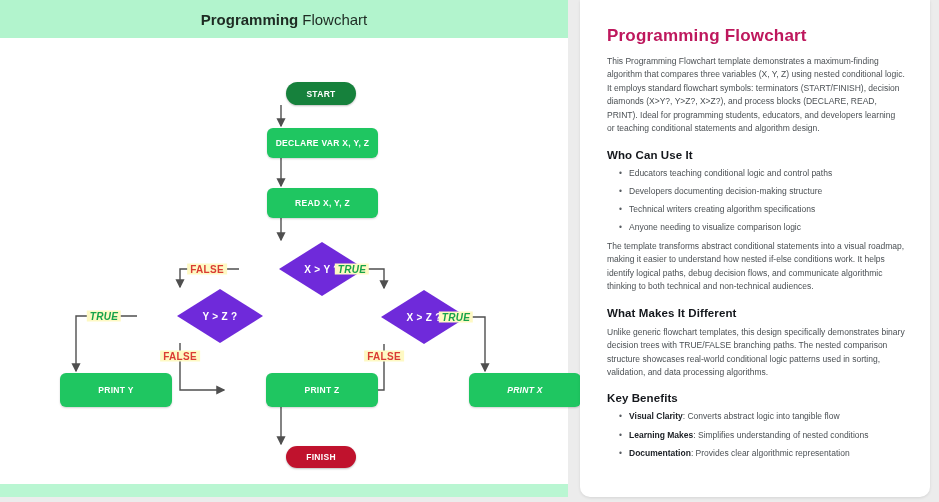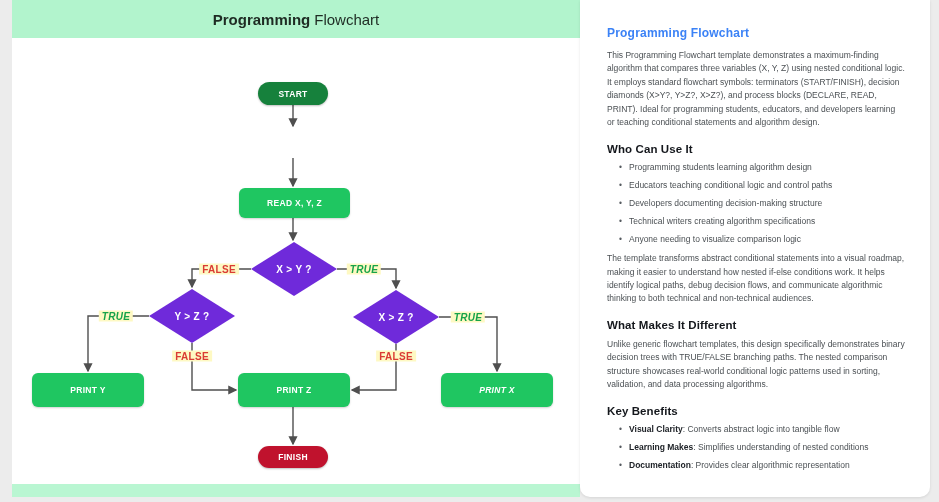--- a/index.html
+++ b/index.html
@@ -1,34 +1,34 @@
 <!DOCTYPE html>
 <html><head>
 <meta charset="utf-8">
 <style>
   html,body{margin:0;padding:0;}
   body{
     width:939px;height:502px;position:relative;overflow:hidden;
     background:#ececec;font-family:"Liberation Sans",sans-serif;
   }
   
-  .left-panel{position:absolute;left:12px;top:0;width:568px;height:458px;}
+  .left-panel{position:absolute;left:0;top:0;width:568px;height:458px;}
   .lp-header{
     height:38px;background:#b2f4cd;display:flex;align-items:center;justify-content:center;
     font-size:15px;color:#1e2b23;gap:4px;
   }
   .lp-header .t-bold{font-weight:bold;}
   .lp-canvas{position:absolute;left:0;top:38px;width:568px;height:446px;background:#ffffff;}
   .lp-footer{position:absolute;left:0;top:484px;width:568px;height:13px;background:#b9f6d2;}
   .edges{position:absolute;left:0;top:0;width:568px;height:446px;}
 
   
   .node{
     position:absolute;display:flex;align-items:center;justify-content:center;
-    color:#fff;font-weight:bold;font-size:8.5px;letter-spacing:.3px;text-align:center;
+    color:#fff;font-weight:bold;font-size:8.5px;letter-spacing:.3px;text-align:center;margin-left:40px;
   }
   .terminator-start{left:246px;top:44px;width:70px;height:23px;border-radius:12px;background:#16813c;box-shadow:0 1px 2px rgba(0,0,0,.25);}
   .process{background:#1fc661;border-radius:6px;box-shadow:0 1px 2px rgba(0,0,0,.18);}
   .n-declare{left:227px;top:90px;width:111px;height:30px;}
   .n-read{left:227px;top:150px;width:111px;height:30px;}
   .decision{
     background:#6f2ada;width:86px;height:54px;font-size:10px;
     clip-path:polygon(50% 0,100% 50%,50% 100%,0 50%);
   }
   .n-cond1{left:239px;top:204px;}
@@ -52,21 +52,21 @@
   .p-c3-true{left:456px;top:279px;}
   .p-c3-false{left:384px;top:318px;}
 
   
   .right-card{
     position:absolute;left:580px;top:0;width:350px;height:497px;background:#ffffff;
     border-radius:0 0 10px 10px;box-shadow:0 1px 3px rgba(0,0,0,.10);
     box-sizing:border-box;padding:26px 25px 0 27px;overflow:hidden;
   }
   .right-card h1{
-    margin:0 0 9px;font-size:12px;color:#3b82f6;letter-spacing:.2px;font-weight:bold;
+    margin:0 0 9px;font-size:17px;color:#be185d;letter-spacing:.2px;font-weight:bold;
   }
   .right-card p{
     margin:0 0 8px;font-size:8.5px;line-height:1.58;color:#4b5054;
   }
   .right-card h2{
     margin:13px 0 7px;font-size:11.5px;color:#14171c;font-weight:bold;letter-spacing:.1px;
   }
   .right-card ul{list-style:none;margin:0 0 4px;padding:0 0 0 12px;}
   .right-card li{
     position:relative;padding-left:10px;margin:0 0 7.5px;
@@ -101,20 +101,21 @@
         <path d="M325 231 H 384 V 250" marker-end="url(#arrow)"></path>
         <path d="M137 278 H 76 V 333" marker-end="url(#arrow)"></path>
         <path d="M180 305 V 352 H 224" marker-end="url(#arrow)"></path>
         <path d="M384 306 V 352 H 340" marker-end="url(#arrow)"></path>
         <path d="M427 279 H 485 V 333" marker-end="url(#arrow)"></path>
         <path d="M281 369 V 406" marker-end="url(#arrow)"></path>
       </g>
     </svg>
 
     <div class="node terminator-start">START</div>
+    <div class="node process n-declare">DECLARE VAR X, Y, Z</div>
     <div class="node process n-read">READ X, Y, Z</div>
     <div class="node decision n-cond1">X &gt; Y ?</div>
     <div class="node decision n-cond2">Y &gt; Z ?</div>
     <div class="node decision n-cond3">X &gt; Z ?</div>
     <div class="node process n-printy">PRINT Y</div>
     <div class="node process n-printz">PRINT Z</div>
     <div class="node process n-printx">PRINT X</div>
     <div class="node terminator-finish">FINISH</div>
 
     <span class="edge-label lbl-false p-c1-false">FALSE</span>
@@ -127,21 +128,20 @@
 
   <div class="lp-footer"></div>
 </div>
 
 <div class="right-card">
   <h1>Programming Flowchart</h1>
   <p>This Programming Flowchart template demonstrates a maximum-finding algorithm that compares three variables (X, Y, Z) using nested conditional logic. It employs standard flowchart symbols: terminators (START/FINISH), decision diamonds (X&gt;Y?, Y&gt;Z?, X&gt;Z?), and process blocks (DECLARE, READ, PRINT). Ideal for programming students, educators, and developers learning or teaching conditional statements and algorithm design.</p>
 
   <h2>Who Can Use It</h2>
   <ul>
-      <li>Programming students learning algorithm design</li>
       <li>Educators teaching conditional logic and control paths</li>
       <li>Developers documenting decision-making structure</li>
       <li>Technical writers creating algorithm specifications</li>
       <li>Anyone needing to visualize comparison logic</li>
     </ul>
 
   <p>The template transforms abstract conditional statements into a visual roadmap, making it easier to understand how nested if-else conditions work. It helps identify logical paths, debug decision flows, and communicate algorithmic thinking to both technical and non-technical audiences.</p>
 
   <h2>What Makes It Different</h2>
   <p>Unlike generic flowchart templates, this design specifically demonstrates binary decision trees with TRUE/FALSE branching paths. The nested comparison structure showcases real-world conditional logic patterns used in sorting, validation, and data processing algorithms.</p>

